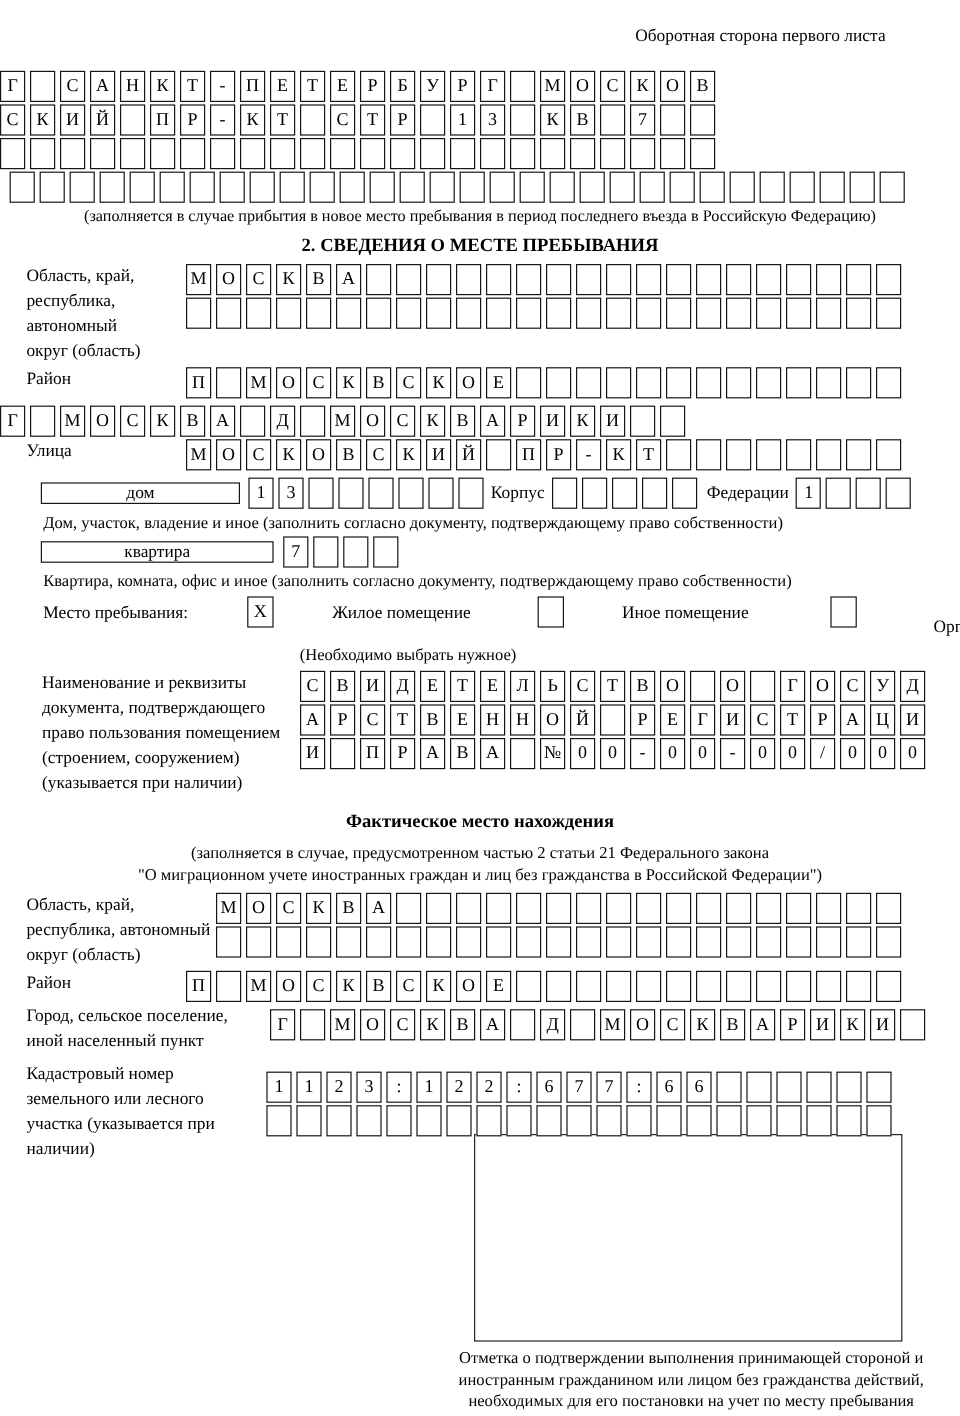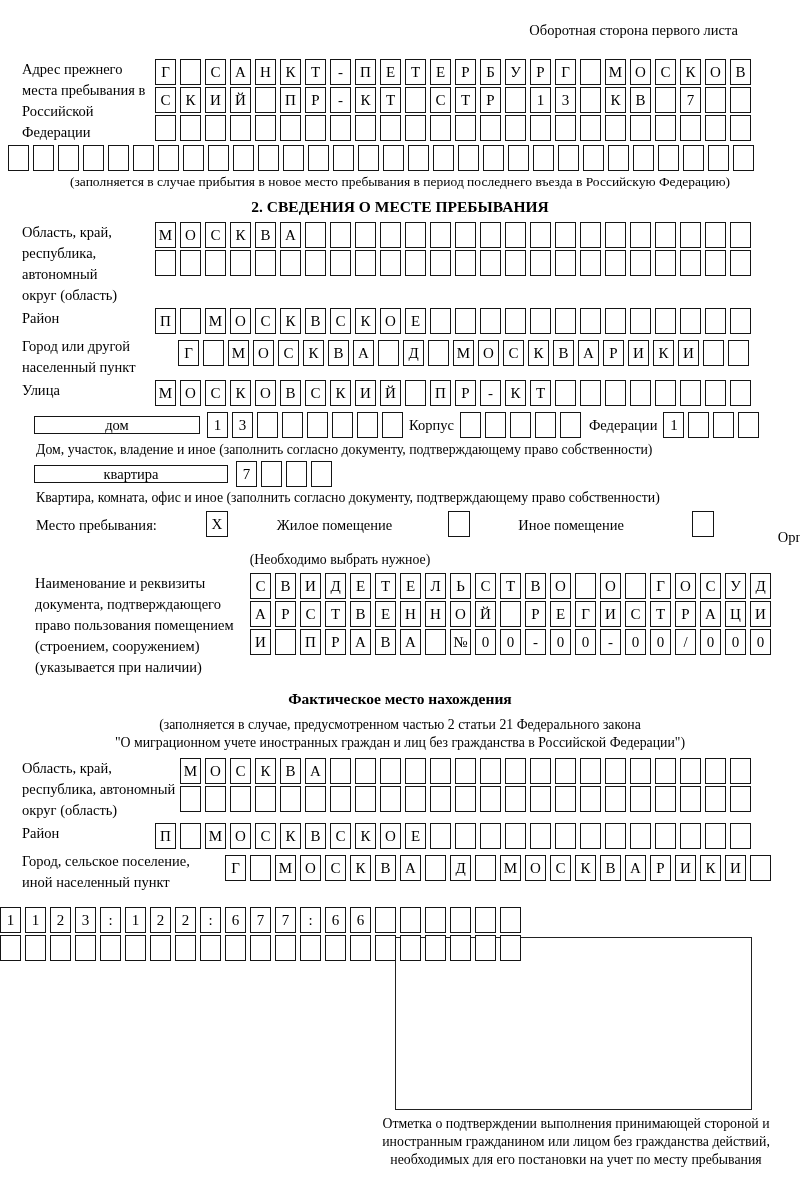--- a/index.html
+++ b/index.html
@@ -67,23 +67,20 @@
   .fullrow{margin:2px 0 0 8px;}
 </style>
 </head>
 <body>
 
 <div id="page">
 
   <div class="header-note">Оборотная сторона первого листа</div>
 
   <div class="block" style="margin-top:20px;">
-    <div class="lblcol w155">
-      <span class="inner130">Адрес прежнего места пребывания в Российской Федерации</span>
-    </div>
     <div class="rows">
       <div class="cellrow">
           <div class="cell">Г</div>
           <div class="cell"></div>
           <div class="cell">С</div>
           <div class="cell">А</div>
           <div class="cell">Н</div>
           <div class="cell">К</div>
           <div class="cell">Т</div>
           <div class="cell">-</div>
@@ -278,23 +275,20 @@
         <div class="cell"></div>
         <div class="cell"></div>
         <div class="cell"></div>
         <div class="cell"></div>
         <div class="cell"></div>
         <div class="cell"></div>
       </div>
   </div>
 
   <div class="block mt2">
-    <div class="lblcol w178">
-      <span class="inner130">Город или другой населенный пункт</span>
-    </div>
     <div class="cellrow pt4">
         <div class="cell">Г</div>
         <div class="cell"></div>
         <div class="cell">М</div>
         <div class="cell">О</div>
         <div class="cell">С</div>
         <div class="cell">К</div>
         <div class="cell">В</div>
         <div class="cell">А</div>
         <div class="cell"></div>
@@ -590,20 +584,23 @@
         <div class="cell">А</div>
         <div class="cell">Р</div>
         <div class="cell">И</div>
         <div class="cell">К</div>
         <div class="cell">И</div>
         <div class="cell"></div>
       </div>
   </div>
 
   <div class="block mt6">
+    <div class="lblcol w222">
+      <span class="inner175">Кадастровый номер земельного или лесного участка (указывается при наличии)</span>
+    </div>
     <div class="rows pt8">
       <div class="cellrow">
           <div class="cell">1</div>
           <div class="cell">1</div>
           <div class="cell">2</div>
           <div class="cell">3</div>
           <div class="cell">:</div>
           <div class="cell">1</div>
           <div class="cell">2</div>
           <div class="cell">2</div>

